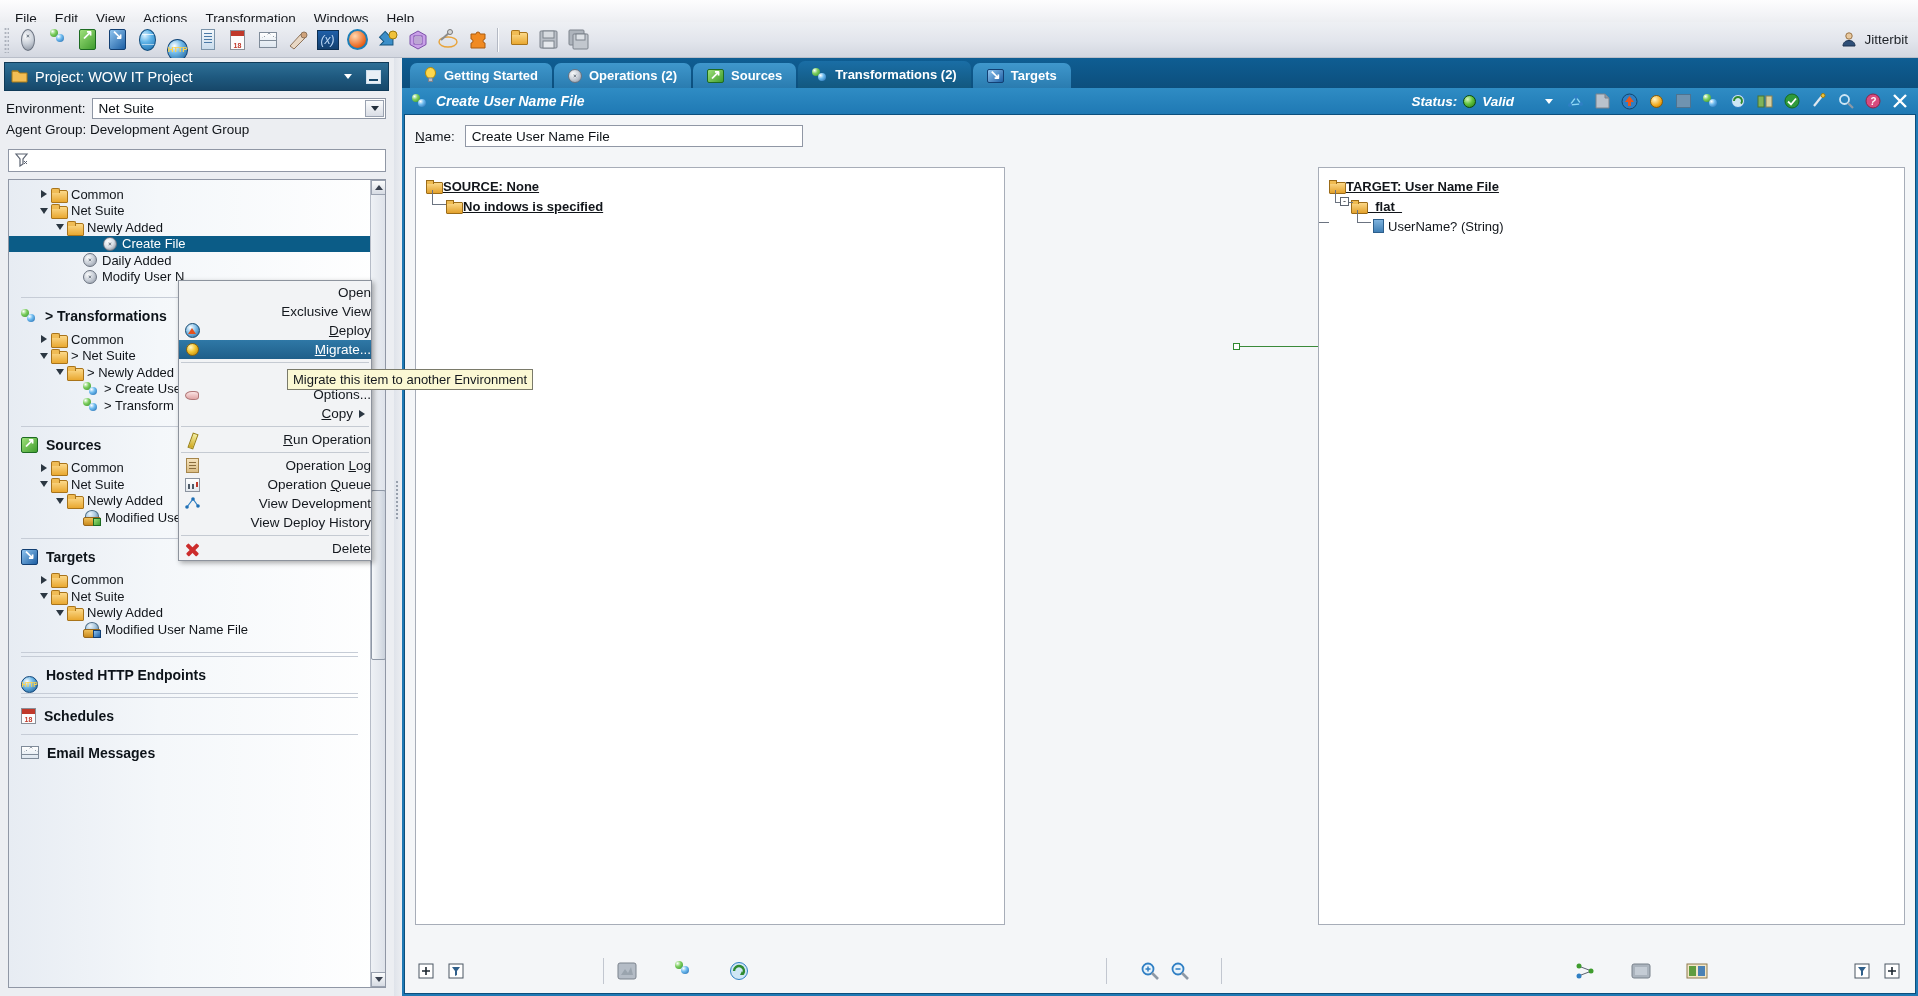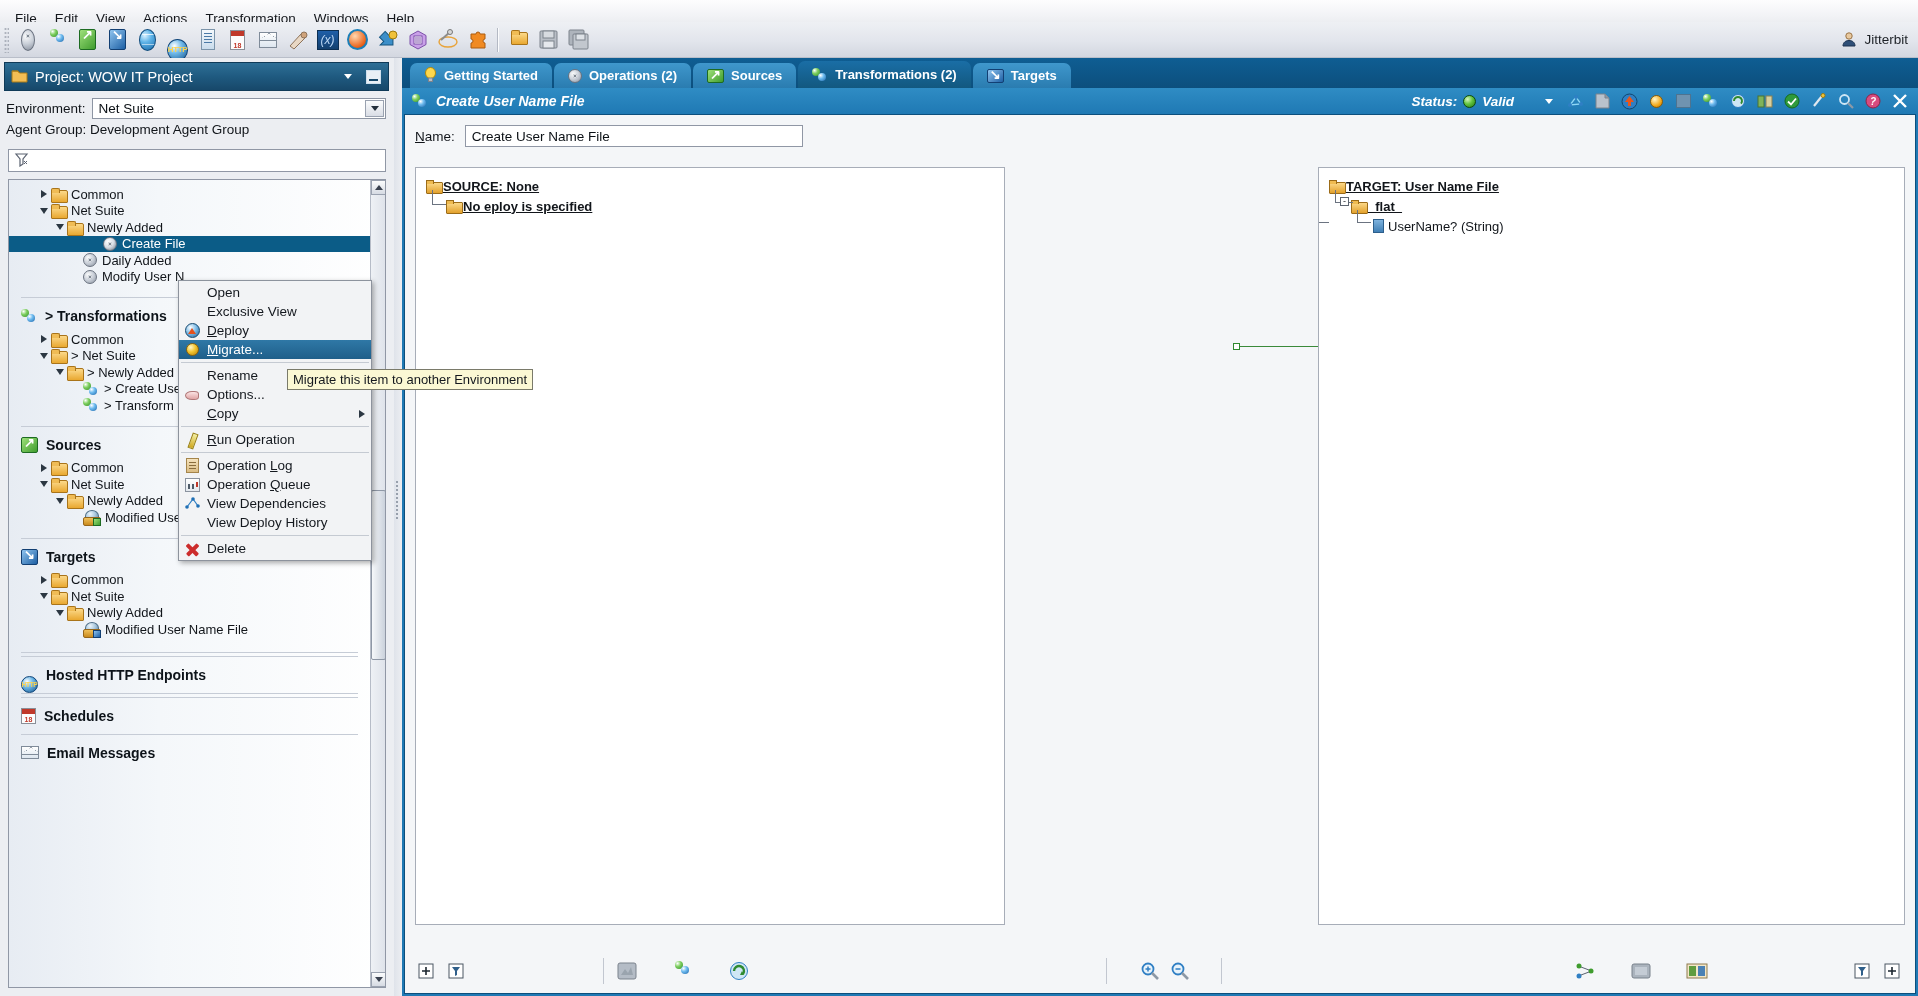--- a/index.html
+++ b/index.html
@@ -303,21 +303,21 @@
 
   
   .ctxmenu {
     position: absolute; left: 178px; top: 280px; width: 194px;
     background: #f2f3f5; border: 1px solid #8d939d;
     box-shadow: 2px 2px 5px rgba(0,0,0,.33);
     padding: 2px 0; z-index: 60; font-size: 13.5px;
   }
   .ctx-item {
     height: 19px; display: flex; align-items: center; padding-left: 4px; gap: 6px;
-    color: #14181e; cursor: default; position: relative;
+    color: #14181e; cursor: default; position: relative; text-align: right;
   }
   .ctx-item .cico { width: 18px; flex: 0 0 18px; display:flex; align-items:center; justify-content:center; }
   .ctx-item .ctxt { flex: 1; }
   .ctx-item.hl { background: linear-gradient(to bottom,#2f78a6,#1f5f8a); color:#fff; }
   .ctx-sep { height: 1px; background: #c5cad2; margin: 3px 2px; }
   .sub-arrow { width:0;height:0;border-top:4px solid transparent;border-bottom:4px solid transparent;
     border-left:6px solid #2c3742; margin-right: 6px; }
 
   .ico-deploy { width:15px;height:15px;border-radius:50%;
     background: radial-gradient(circle at 35% 28%, #ffffff 0%, #7fbde8 45%, #1c5f96 100%);
@@ -819,21 +819,21 @@
         </div>
 
         <div class="pane pane-src">
           <div style="position:absolute;left:10px;top:8px;">
             <div class="tnode">
               <span class="ico-ofolder"></span>
               <b>SOURCE: None</b>
             </div>
             <div class="tnode" style="padding-left:20px">
               <span class="ico-ofolder"></span>
-              <b>No eploy is specified</b>
+              <b>No indows is specified</b>
             </div>
             <div class="tree-line-v" style="left:6px;top:14px;height:14px;"></div>
             <div class="tree-line-h" style="left:6px;top:28px;width:14px;"></div>
           </div>
         </div>
 
         <div class="connector-sq" style="left:828px;top:228px;"></div>
         <div class="connector-line" style="left:835px;top:231px;width:78px;"></div>
 
         <div class="pane pane-tgt">
@@ -1006,21 +1006,21 @@
     </div>
     <div class="ctx-item">
       <span class="cico">
         <svg width="15" height="13" viewBox="0 0 15 13">
             <path d="M2 10 L8 2 L13 9" fill="none" stroke="#2f7fc4" stroke-width="1.2"></path>
             <circle cx="2" cy="10" r="1.8" fill="#1f6fb5"></circle>
             <circle cx="8" cy="2" r="1.8" fill="#1f6fb5"></circle>
             <circle cx="13" cy="9" r="1.8" fill="#1f6fb5"></circle>
           </svg>
         </span>
-      <span class="ctxt">View Dependencies</span>
+      <span class="ctxt">View Development</span>
     </div>
     <div class="ctx-item">
       <span class="cico"></span>
       <span class="ctxt">View Deploy History</span>
     </div>
     <div class="ctx-sep"></div>
     <div class="ctx-item">
       <span class="cico">
           <span class="ico-delete"></span>
         </span>

